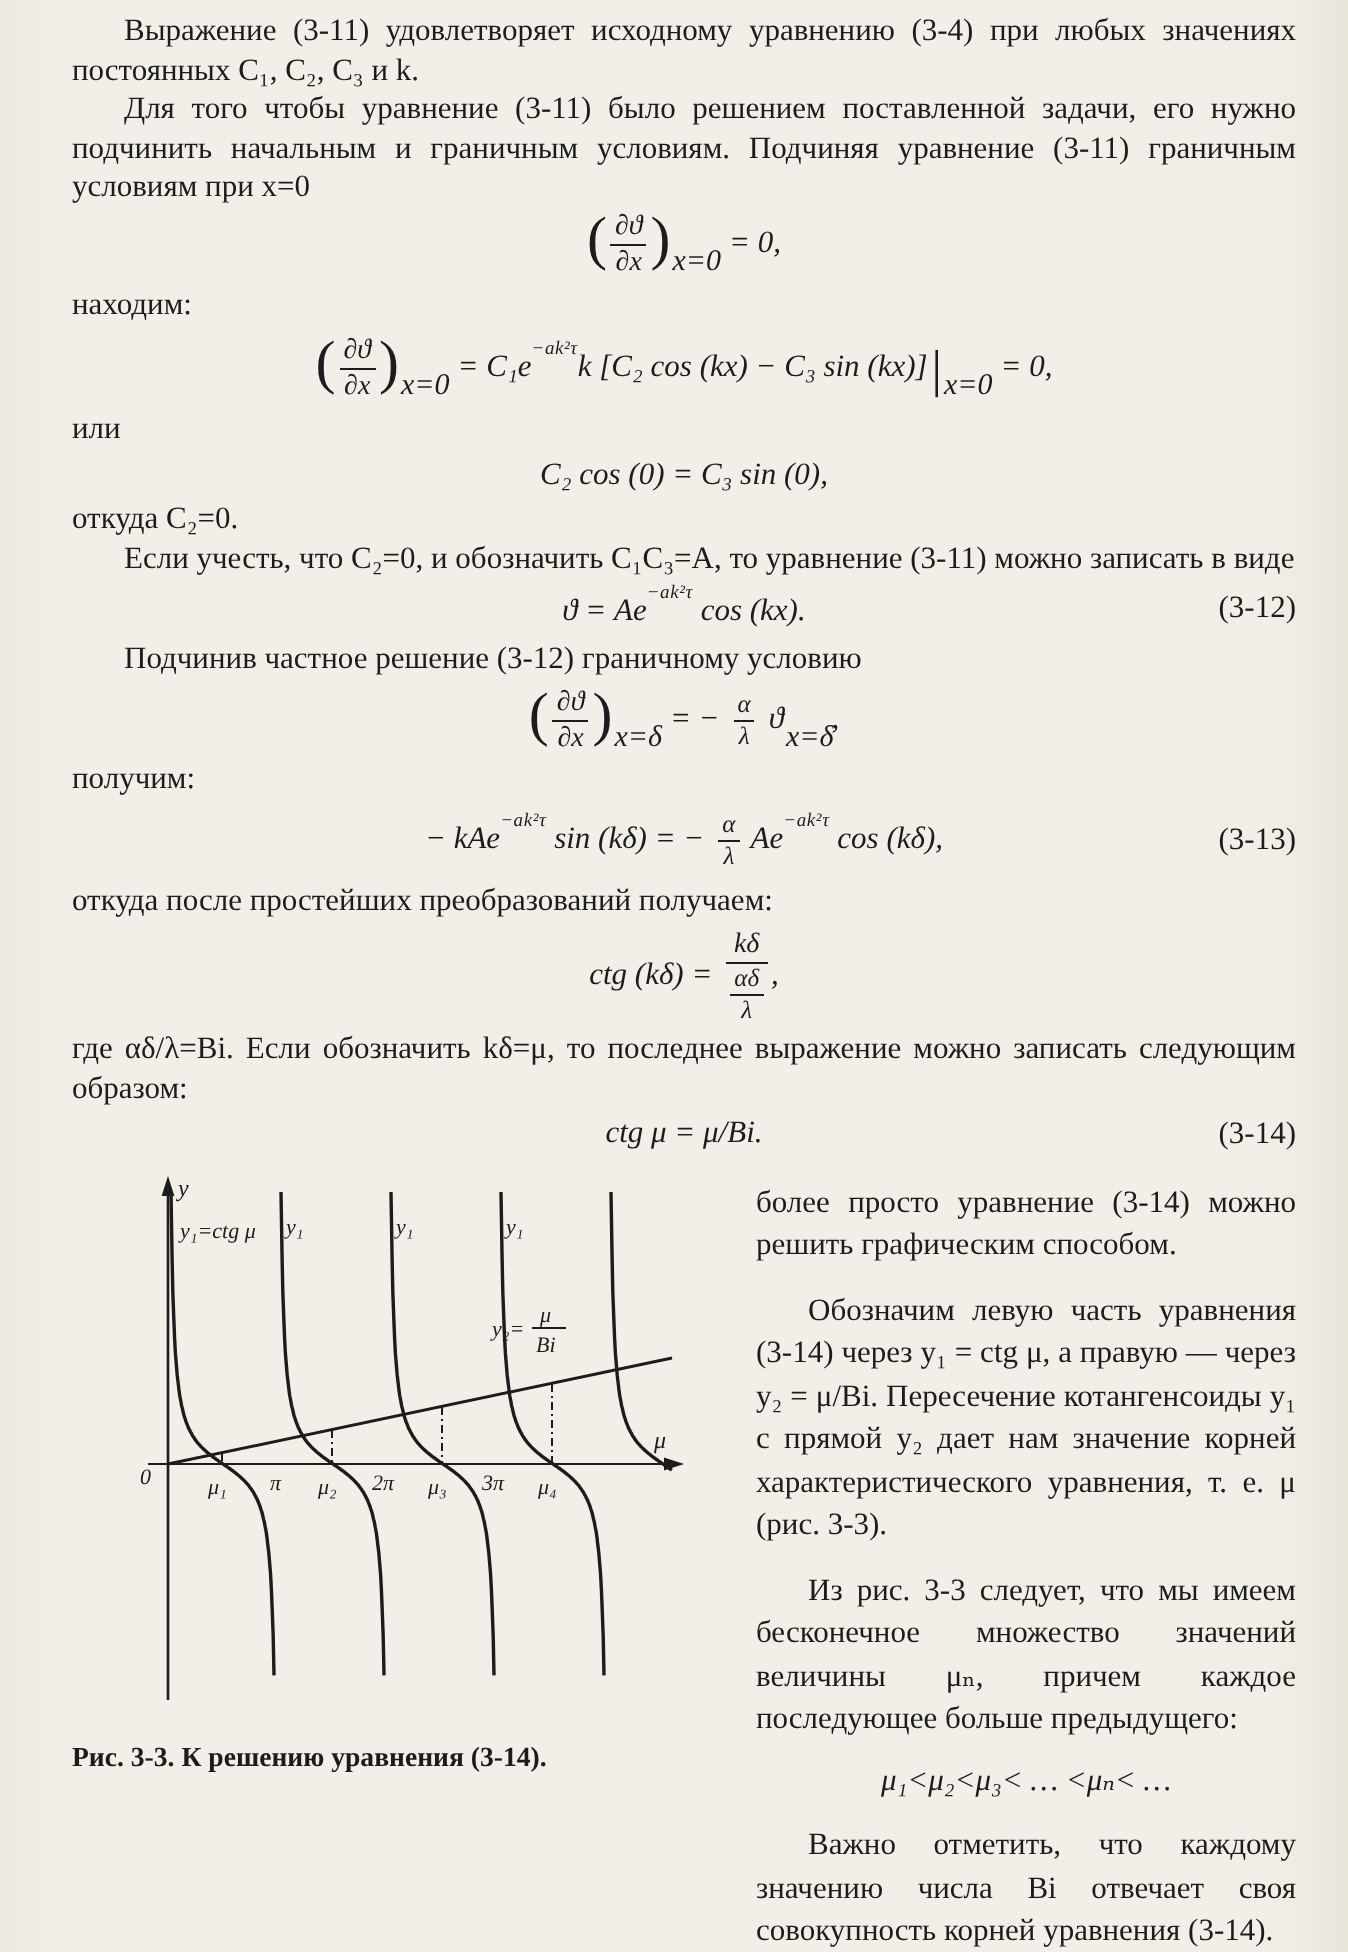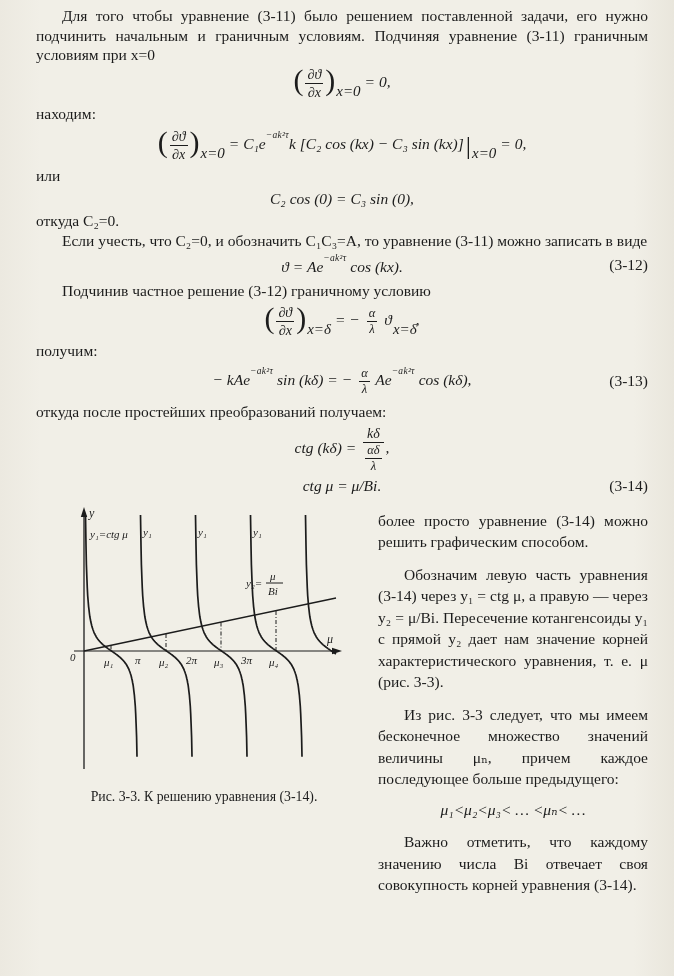--- a/index.html
+++ b/index.html
@@ -26,30 +26,31 @@
   .bigp{font-size:30px;font-style:normal;vertical-align:-3px;line-height:0;}
   .bigbar{font-size:26px;font-style:normal;vertical-align:-5px;line-height:0;padding-left:2px;}
   .lowsub{font-size:15px;font-style:italic;position:relative;top:9px;left:1px;}
   sup.exp{font-size:9.5px;position:relative;top:-5px;letter-spacing:.3px;}
   .sp{display:inline-block;width:5px;}
   .twocol{display:flex;margin-top:2px;}
   .figcol{width:336px;flex:none;}
   .txtcol{flex:1;padding-left:6px;line-height:21.5px;}
   .txtcol p{margin:11px 0 2px;}
   .mu-line{text-align:center;font-style:italic;margin:9px 0 7px;text-indent:0;}
-  .caption{font-size:13.8px;text-align:center;text-indent:0;margin-top:4px;line-height:16px;}
+  .caption{font-size:13.8px;text-indent:0;margin-top:4px;line-height:16px;font-weight:bold;}
   svg text{font-family:"Liberation Serif","DejaVu Serif",serif;fill:#1c1c1c;}
   svg .it{font-style:italic;}
   .eq-plain{font-style:italic;}
 </style>
 </head>
 <body>
 
 <div class="page">
 
+  <p>Выражение (3-11) удовлетворяет исходному уравнению (3-4) при любых значениях постоянных C₁, C₂, C₃ и k.</p>
   <p>Для того чтобы уравнение (3-11) было решением поставленной задачи, его нужно подчинить начальным и граничным условиям. Подчиняя уравнение (3-11) граничным условиям при x=0</p>
 
   <div class="eq-row" style="margin-top:2px;">
     <span class="bigp">(</span><span class="frac"><span class="num">∂ϑ</span><span class="den">∂x</span></span><span class="bigp">)</span><span class="lowsub">x=0</span><span class="sp"></span><span>= 0,</span>
   </div>
 
   <p class="noindent">находим:</p>
 
   <div class="eq-row" style="margin:6px 0 4px;">
     <span class="bigp">(</span><span class="frac"><span class="num">∂ϑ</span><span class="den">∂x</span></span><span class="bigp">)</span><span class="lowsub">x=0</span><span class="sp"></span><span>= C₁e</span><sup class="exp">−ak²τ</sup><span>k [C₂ cos (kx) − C₃ sin (kx)]</span><span class="bigbar">|</span><span class="lowsub">x=0</span><span class="sp"></span><span>= 0,</span>
@@ -81,20 +82,21 @@
     <span>− kAe</span><sup class="exp">−ak²τ</sup><span> sin (kδ) = −</span><span class="sp"></span><span class="frac small"><span class="num">α</span><span class="den">λ</span></span><span> Ae</span><sup class="exp">−ak²τ</sup><span> cos (kδ),</span>
     <span class="eq-tag">(3-13)</span>
   </div>
 
   <p class="noindent">откуда после простейших преобразований получаем:</p>
 
   <div class="eq-row" style="margin:5px 0 3px;">
     <span>ctg (kδ) =</span><span class="sp"></span><span class="frac"><span class="num">kδ</span><span class="den"><span class="frac small" style="vertical-align:middle;"><span class="num">αδ</span><span class="den">λ</span></span></span></span><span>,</span>
   </div>
 
+  <p class="noindent">где αδ/λ=Bi. Если обозначить kδ=μ, то последнее выражение можно записать следующим образом:</p>
 
   <div class="eq-row" style="margin:3px 0;">
     <span>ctg μ = μ/Bi.</span>
     <span class="eq-tag">(3-14)</span>
   </div>
 
 
   <div class="twocol">
     <div class="figcol">
       <svg width="336" height="282" viewBox="0 0 336 282">

